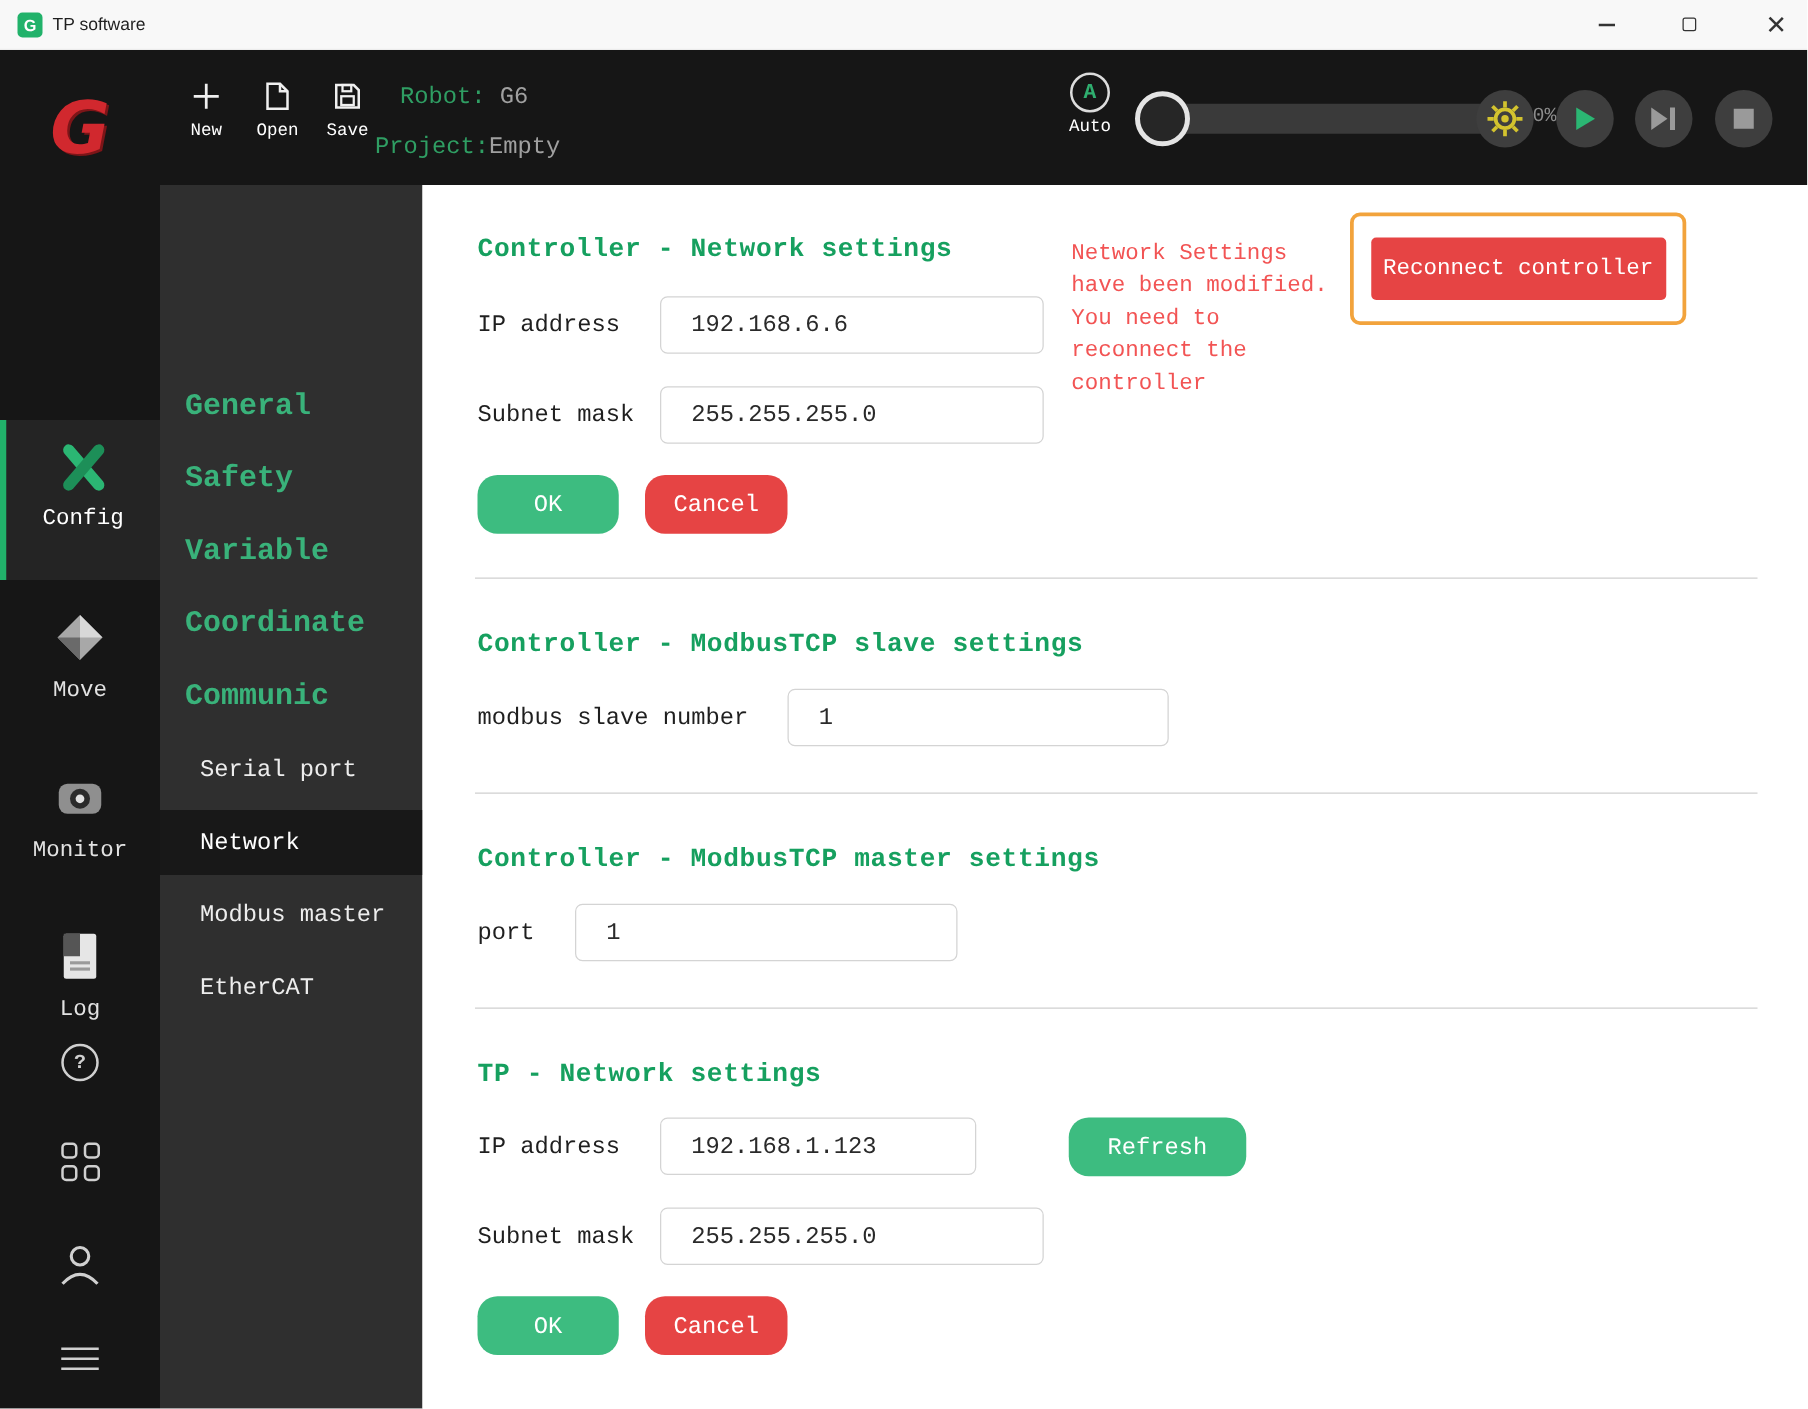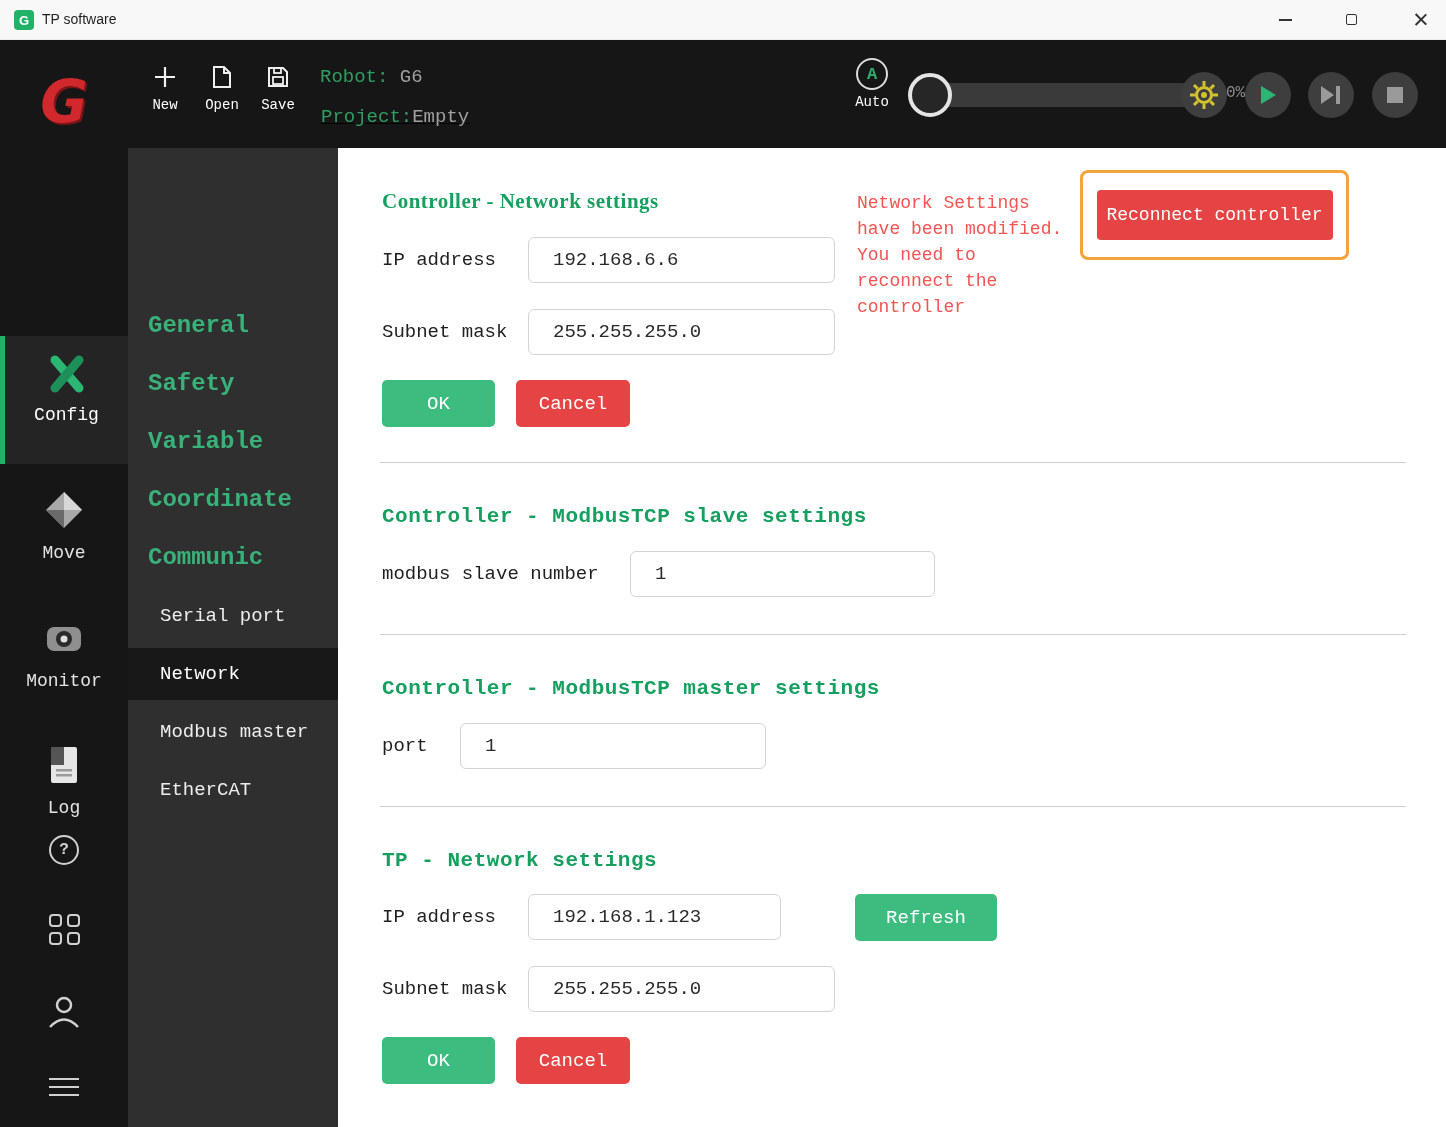--- a/index.html
+++ b/index.html
@@ -66,21 +66,21 @@
     color:#fff; font-size:19px; padding-left:32px; cursor:pointer; }
 
   
   #main { left:338px; top:148px; width:1108px; height:979px; background:#fff; }
   .sec-title { left:44px; font-size:21px; font-weight:bold; color:#16a05f; letter-spacing:0.5px;
     white-space:nowrap; cursor:default; }
   .fld-label { left:44px; height:46px; display:flex; align-items:center; font-size:19px; color:#1f1f1f;
     white-space:nowrap; cursor:default; }
   .txt-input { height:46px; border:1px solid #d4d4d4; border-radius:6px; background:#fff;
     padding-left:24px; font-size:19px; color:#2a2a2a; font-family:inherit; outline:none; }
-  .btn { border:none; border-radius:5px; color:#fff; font-size:19px; font-family:inherit;
+  .btn { border:none; border-radius:16px; color:#fff; font-size:19px; font-family:inherit;
     display:flex; align-items:center; justify-content:center; cursor:pointer; }
   .btn-green { background:#3dbc80; } .btn-red { background:#e64444; }
   .divider { left:42px; width:1026px; height:1px; background:#cfcfcf; }
   #warning-text { left:519px; top:42px; width:222px; font-size:18px; line-height:26px; color:#f25454; cursor:default; }
   #reconnect-wrap { left:742px; top:22px; width:269px; height:90px; border:3px solid #f2a33c; border-radius:8px;
     display:flex; align-items:center; justify-content:center; }
   #reconnect-btn { width:236px; height:50px; font-size:18px; border-radius:4px; }
 </style>
 </head>
 <body>
@@ -187,21 +187,21 @@
         <rect x="8" y="13" width="10" height="7" fill="none" stroke="#f0f0f0" stroke-width="1.8"></rect>
         <rect x="9" y="4" width="7" height="5" fill="none" stroke="#f0f0f0" stroke-width="1.8"></rect>
       </svg>
       <span class="lbl">Save</span>
     </div>
 
     <div class="abs rp-line" style="left:192px; top:26px;">
       <span class="rp-green">Robot:</span>
       <span class="rp-gray">G6</span>
     </div>
-    <div class="abs rp-line" style="left:193px; top:66px;text-decoration:underline;">
+    <div class="abs rp-line" style="left:172px; top:66px;">
       <span class="rp-green">Project:</span><span class="rp-gray">Empty</span>
     </div>
 
     <div id="auto-ctl" class="abs">
       <span id="auto-circle">A</span>
       <span class="lbl">Auto</span>
     </div>
 
     <div id="speed-track" class="abs"></div>
     <div id="speed-handle" class="abs"></div>
@@ -246,21 +246,21 @@
     <div class="abs nav-sec" style="top:334px;">Coordinate</div>
     <div class="abs nav-sec" style="top:392px;">Communic</div>
     <div class="abs nav-sub" style="top:452px;">Serial port</div>
     <div id="nav-network" class="abs">Network</div>
     <div class="abs nav-sub" style="top:568px;">Modbus master</div>
     <div class="abs nav-sub" style="top:626px;">EtherCAT</div>
   </div>
 
   <div id="main" class="abs">
 
-    <div class="abs sec-title" style="top:41px;font-family:Liberation Serif, serif;">Controller - Network settings</div>
+    <div class="abs sec-title" style="top:41px;">Controller - Network settings</div>
     <div id="warning-text" class="abs">Network Settings have been modified. You need to reconnect the controller</div>
     <div id="reconnect-wrap" class="abs">
       <button id="reconnect-btn" class="btn btn-red">Reconnect controller</button>
     </div>
 
     <div class="abs fld-label" style="top:89px;">IP address</div>
     <input class="abs txt-input" style="left: 190px; top: 89px; width: 307px;" type="text" value="192.168.6.6">
 
     <div class="abs fld-label" style="top:161px;">Subnet mask</div>
     <input class="abs txt-input" style="left: 190px; top: 161px; width: 307px;" type="text" value="255.255.255.0">

